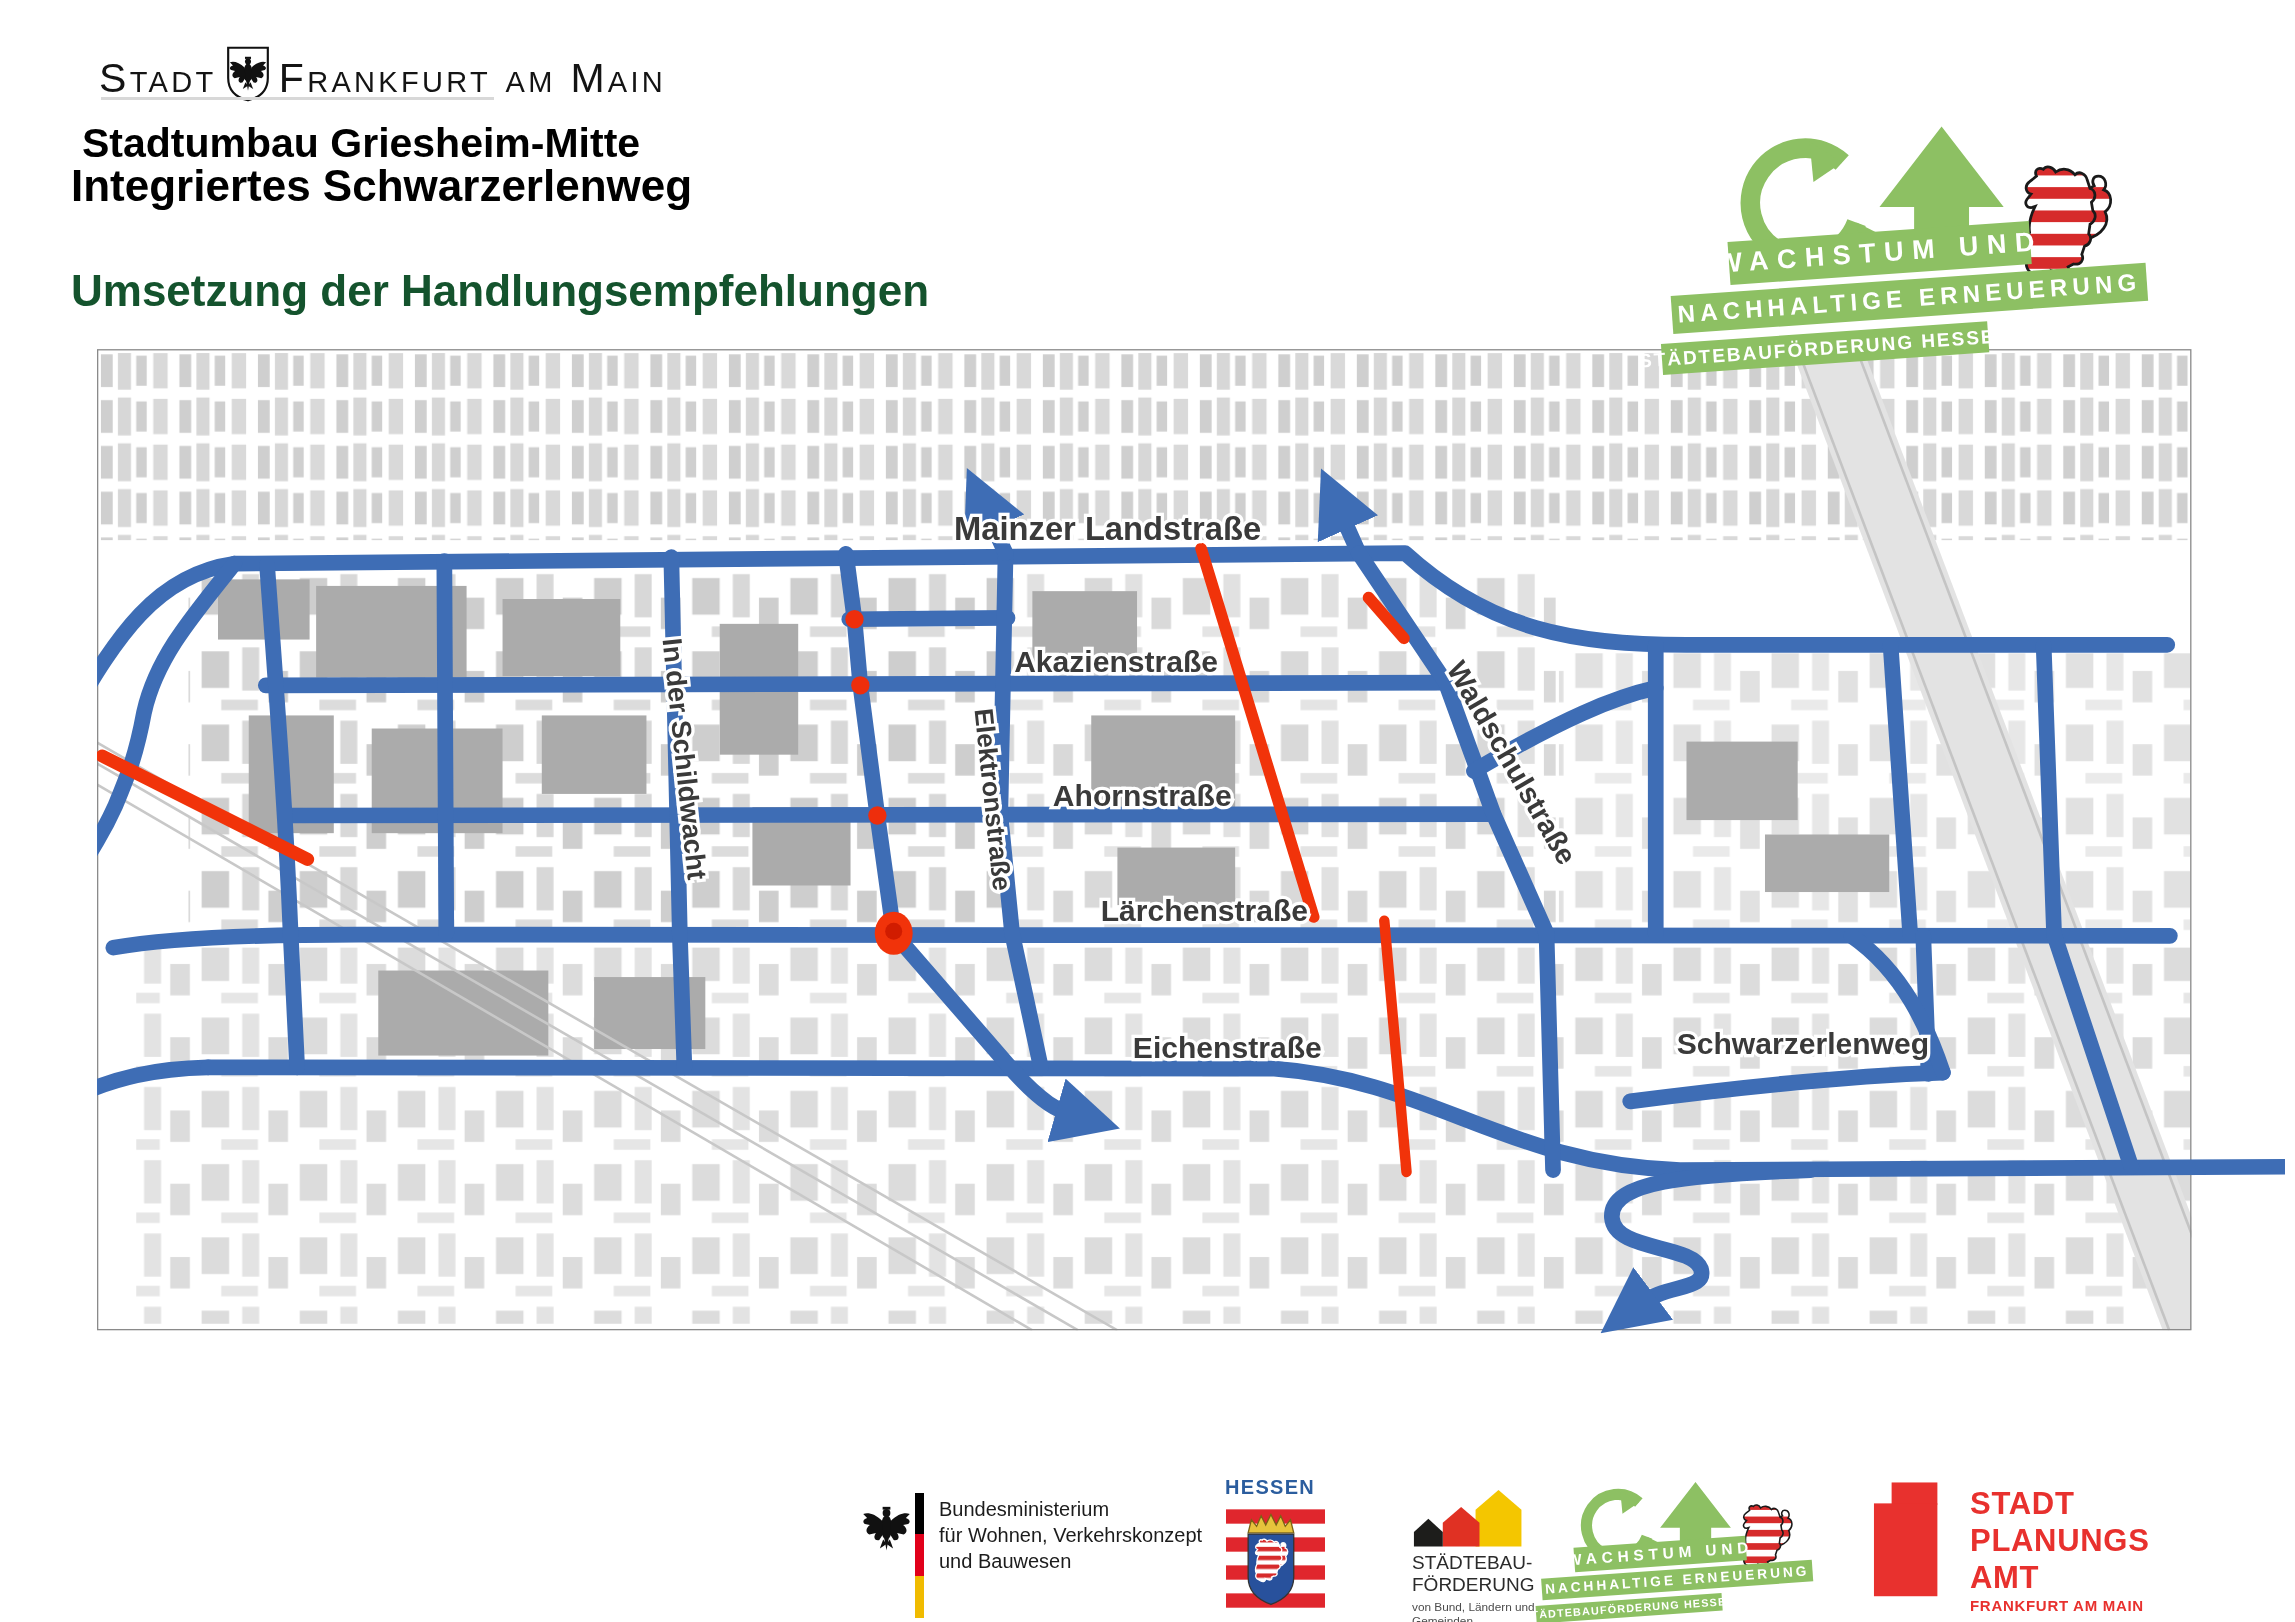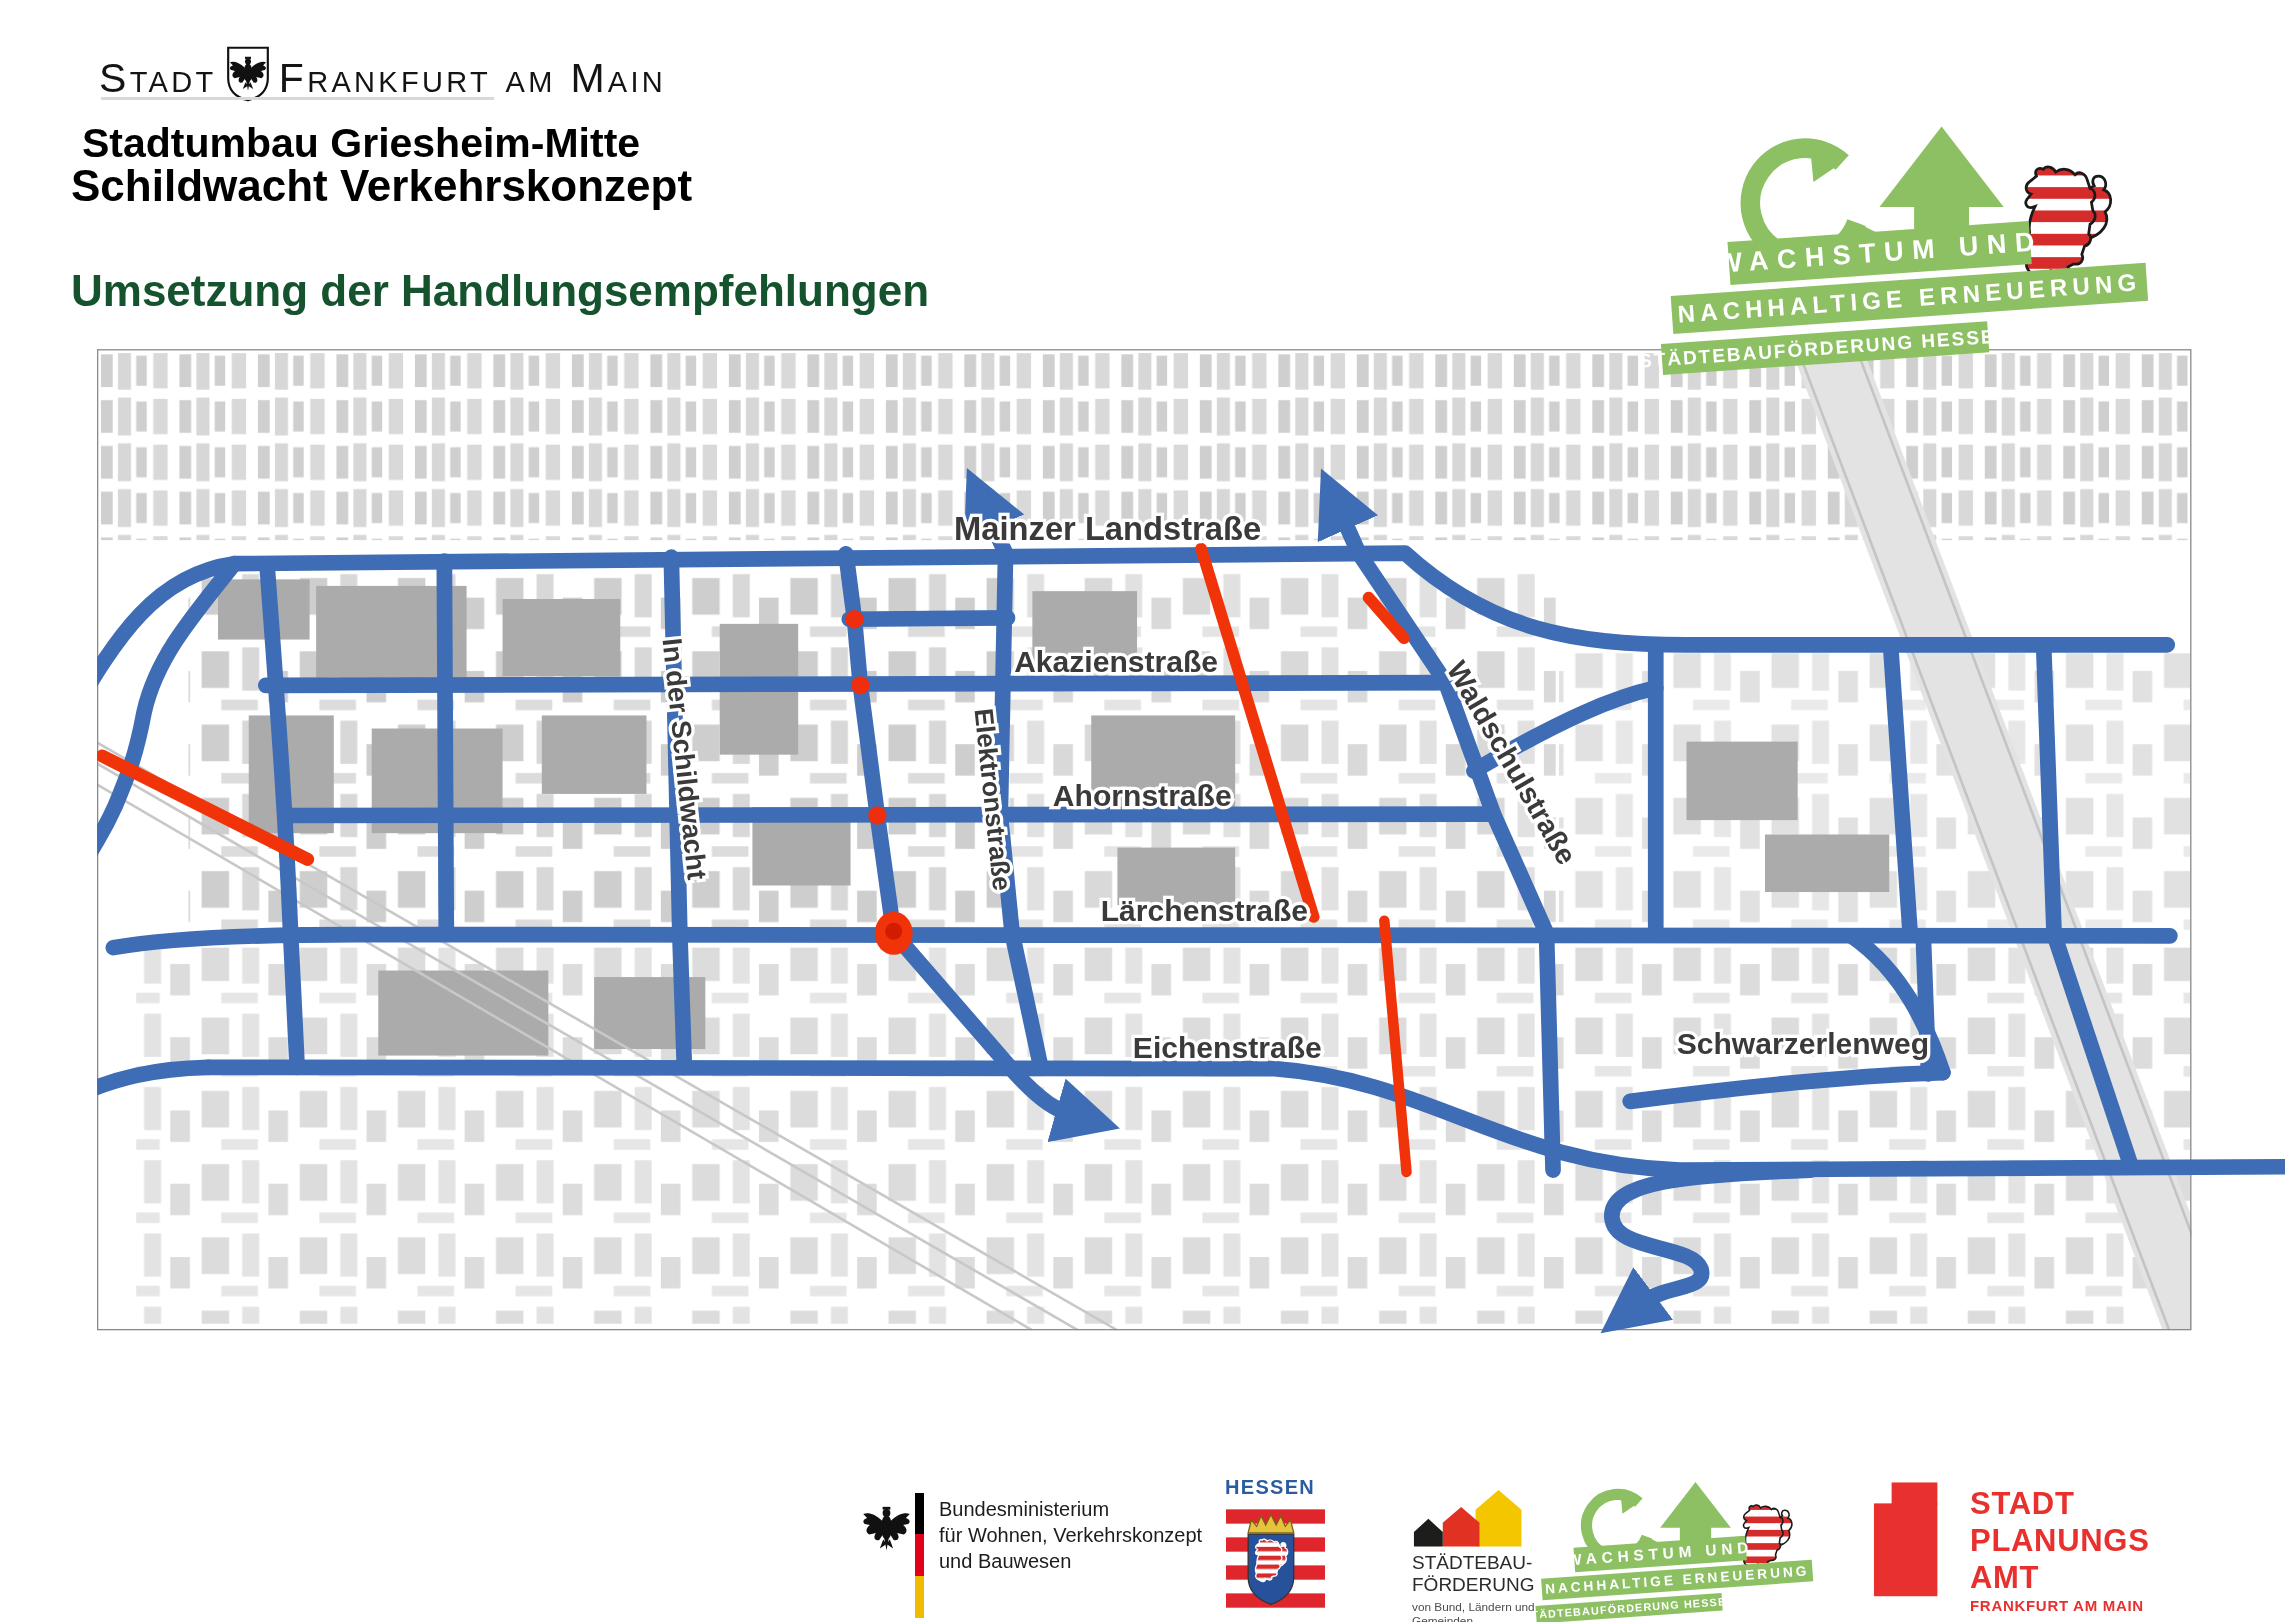--- a/index.html
+++ b/index.html
@@ -72,21 +72,21 @@
   <span class="w">Stadt</span>
   <svg width="44" height="56" viewBox="0 0 100 130">
     <path d="M4,4 H96 V74 C96,106 74,120 50,126 C26,120 4,106 4,74 Z" fill="#ffffff" stroke="#111" stroke-width="5"></path>
     <use href="#eagle-shape" fill="#111"></use>
   </svg>
   <span class="w">Frankfurt am Main</span>
 </div>
 <div class="logo-underline"></div>
 
 <div class="h-project">Stadtumbau Griesheim-Mitte</div>
-<div class="h-title">Schildwacht Verkehrskonzept</div>
+<div class="h-title">Integriertes Schwarzerlenweg</div>
 <div class="h-subtitle">Umsetzung der Handlungsempfehlungen</div>
 
 <div class="wlogo" id="wlogo-top">
   <svg width="523" height="262" viewBox="0 0 800 400">
 
     <g stroke="#8dc063" stroke-width="30" fill="none">
       <path d="M 268,60 A 84,84 0 1 0 290,152"></path>
     </g>
     <g fill="#8dc063">
       <path d="M268,60 L218,28 L224,90 Z"></path>

